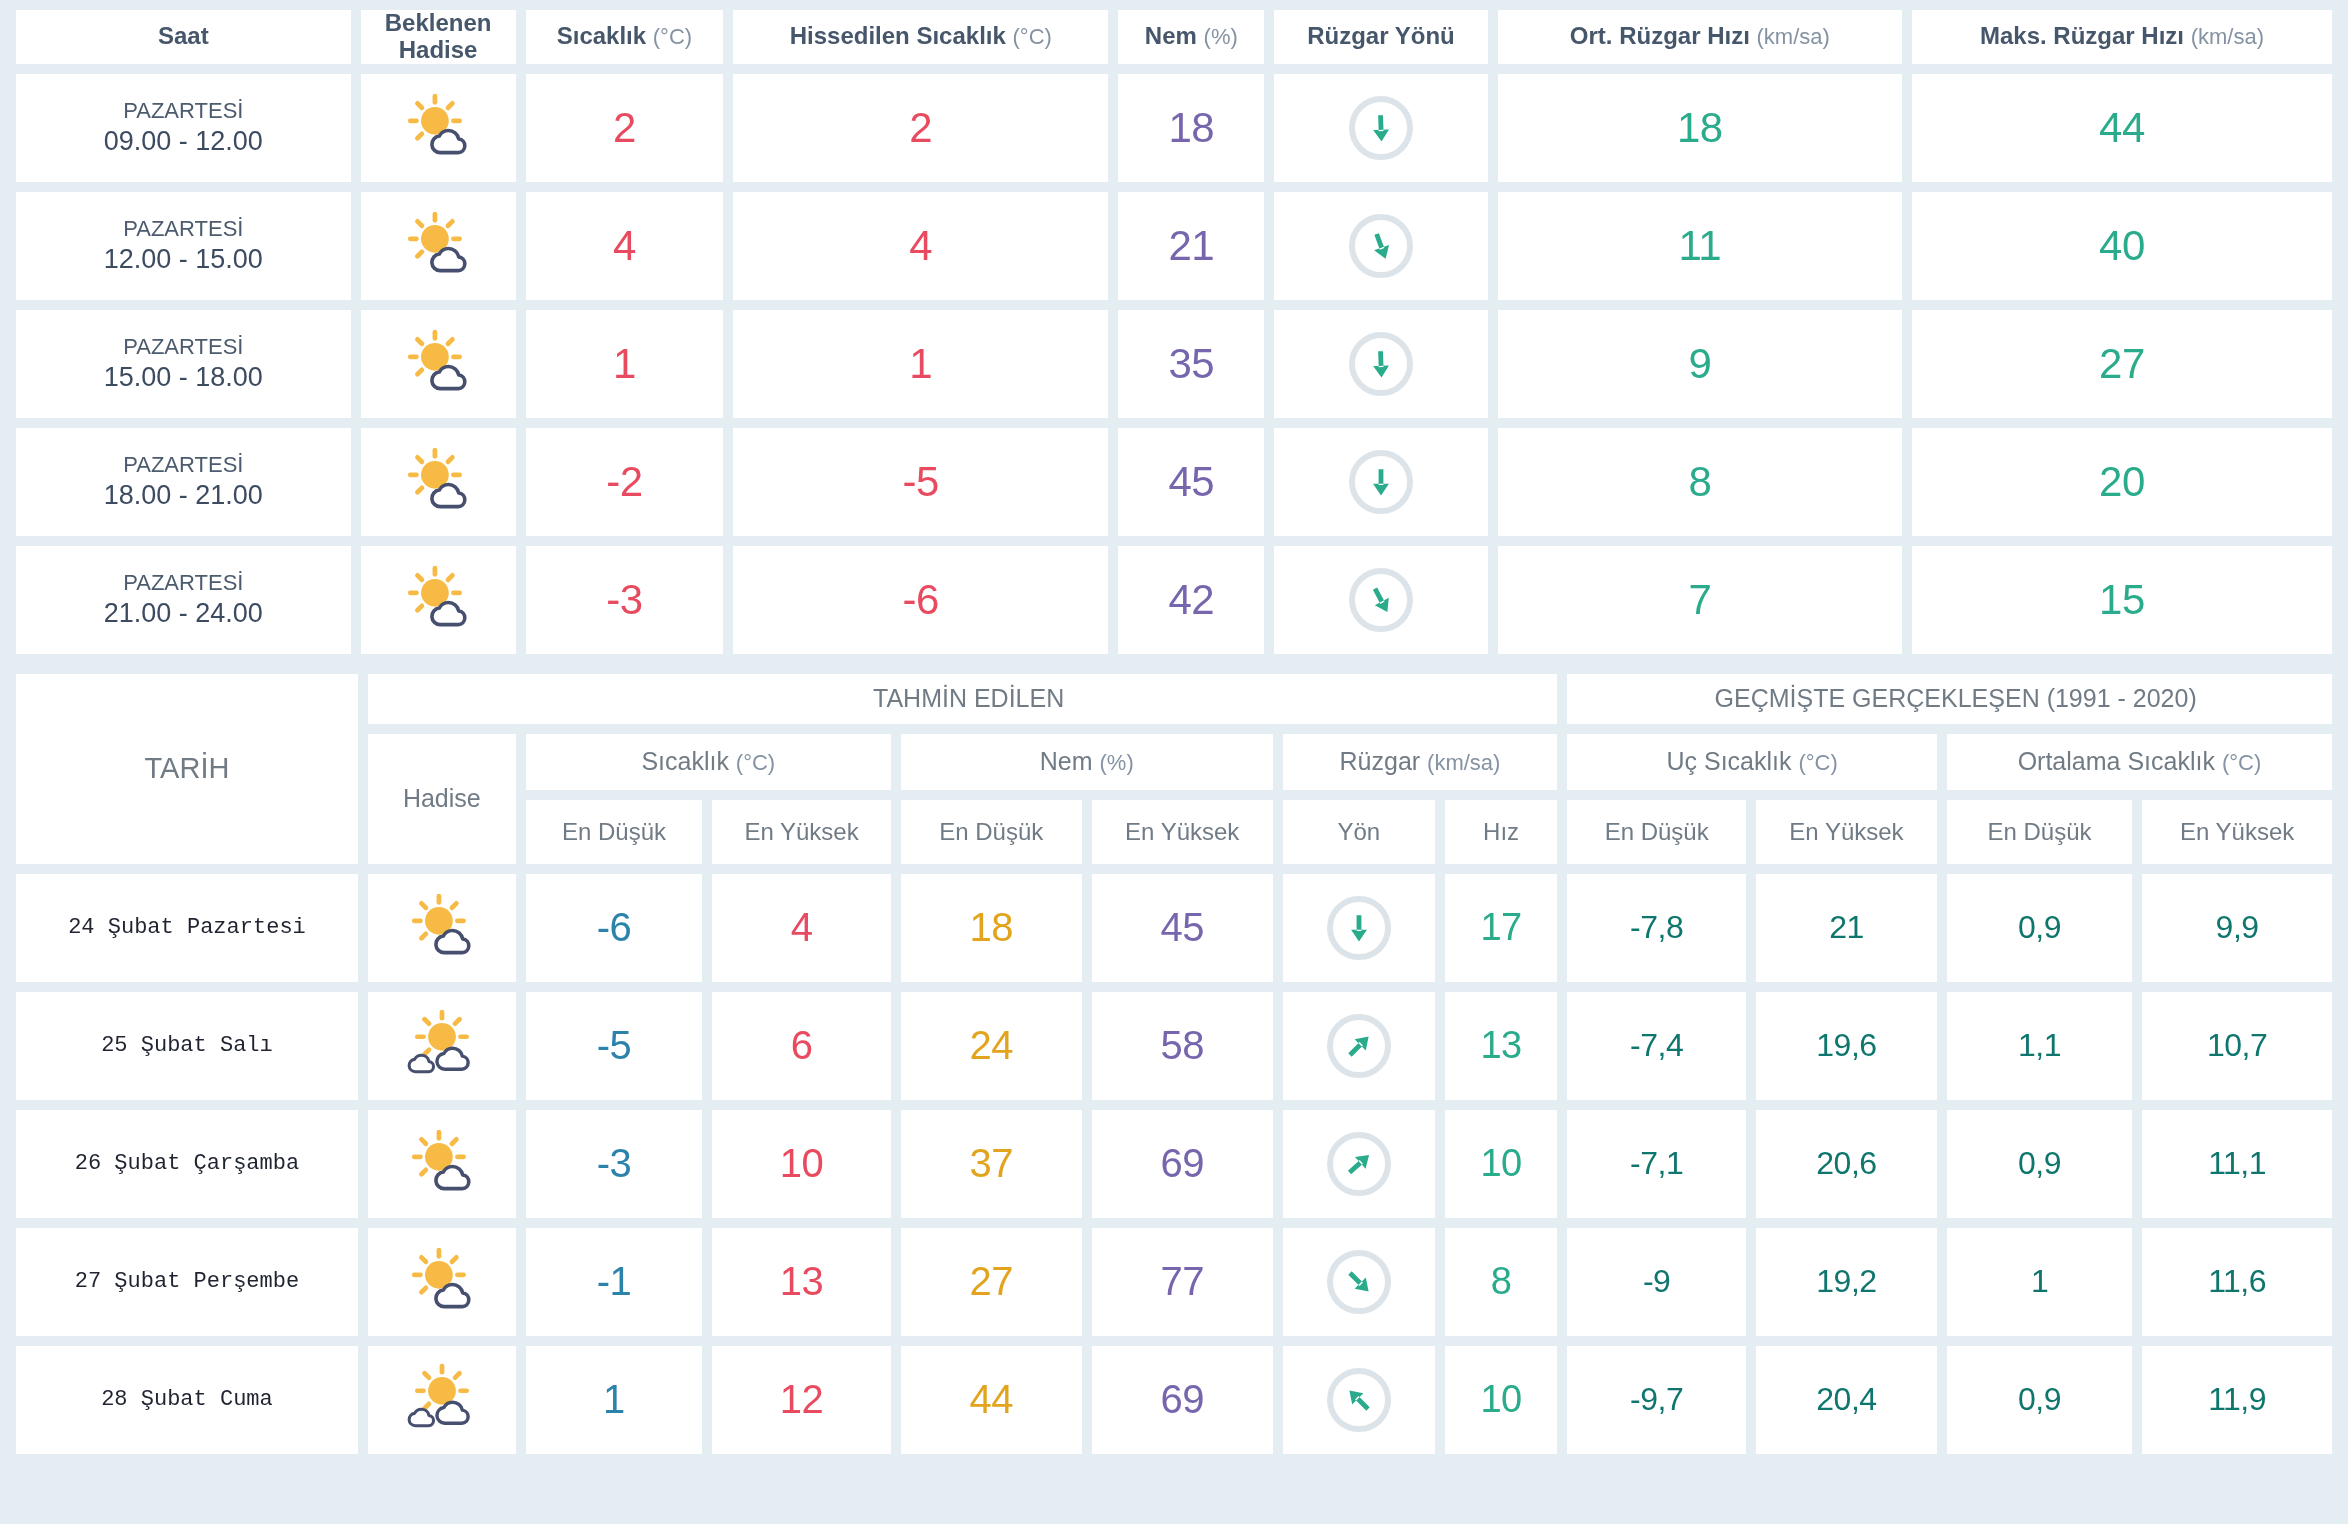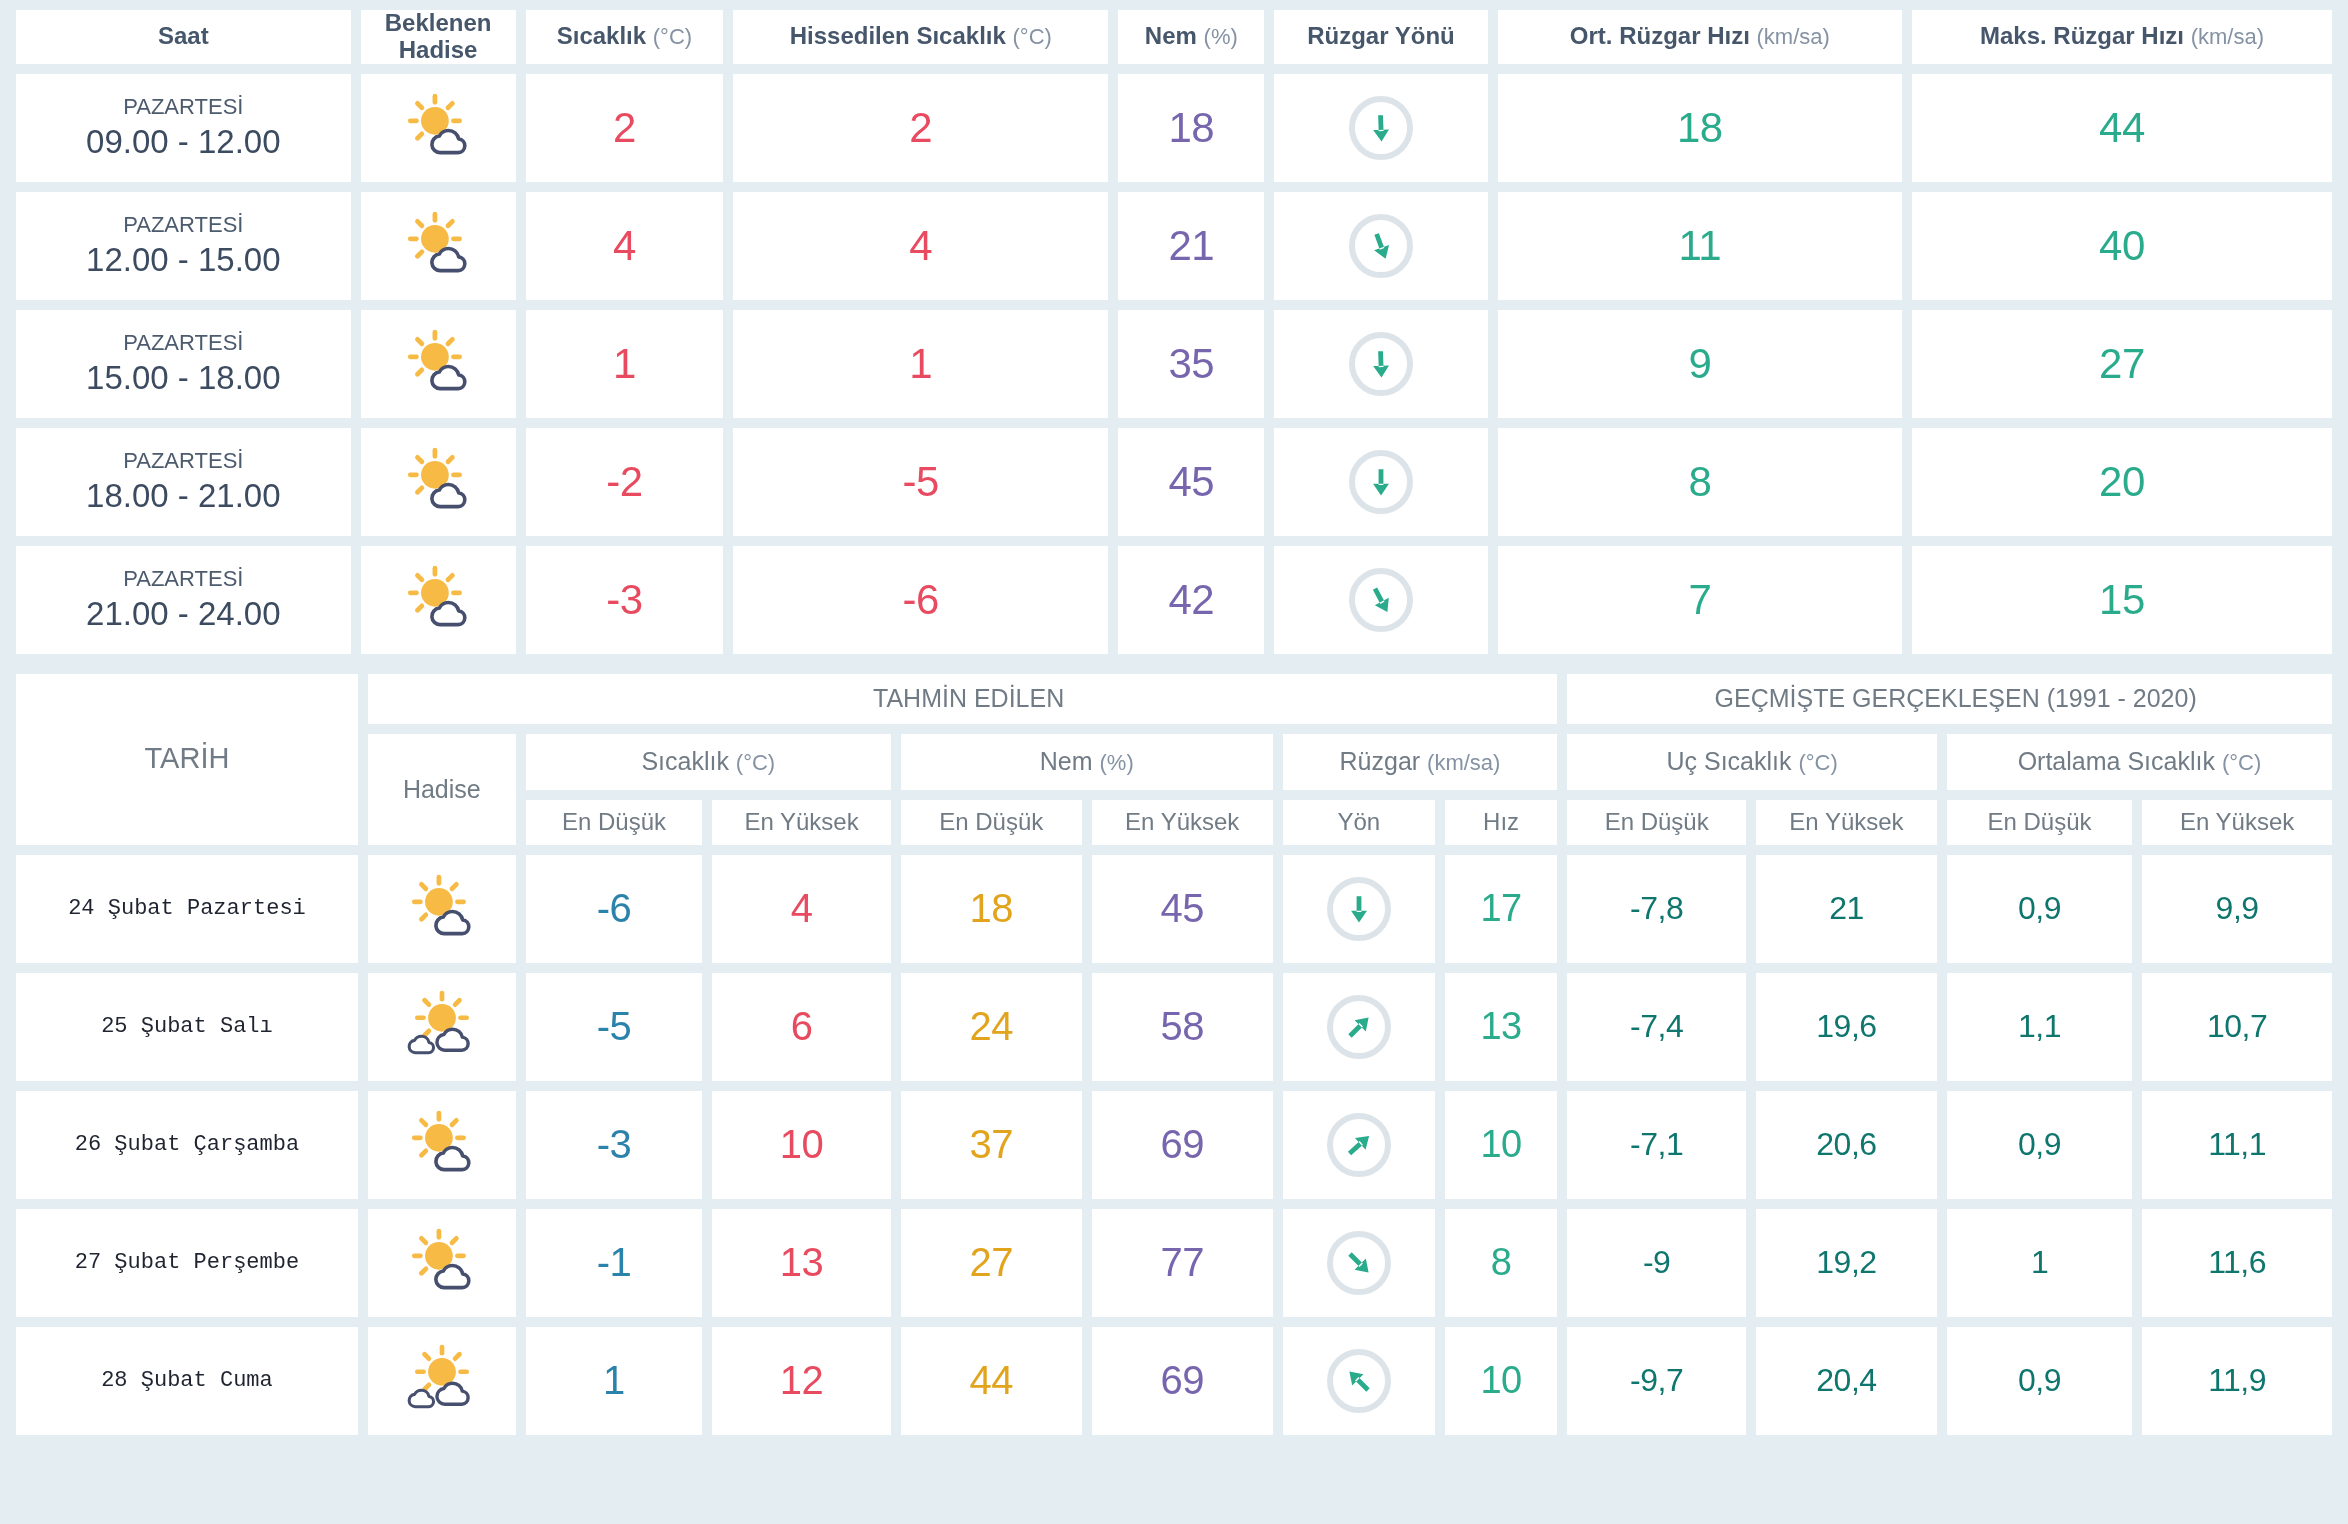--- a/index.html
+++ b/index.html
@@ -29,35 +29,35 @@
     overflow:hidden;
   }
   
   .hourly th{
     font-size:24px;font-weight:600;color:#46566b;line-height:1.12;
     height:48px;
   }
   .hourly td{height:108px;}
   .unit{font-weight:400;color:#8492a3;font-size:22px;}
   .day-label{font-size:22px;color:#4c5b6e;font-weight:500;line-height:1.3;}
-  .time-label{font-size:33px;color:#3c4b60;font-weight:500;line-height:1.25;}
+  .time-label{font-size:27px;color:#3c4b60;font-weight:500;line-height:1.25;}
   .num{font-size:42px;font-weight:500;letter-spacing:-.5px;}
   .num-red{color:#e84a5f;}
   .num-purple{color:#7766ae;}
   .num-teal{color:#2aab8b;}
   .num-blue{color:#2b83ac;}
   .num-orange{color:#e2a31d;}
   .num-black{color:#0f766e;font-size:32px;font-weight:400;}
   .dfc-num{font-size:40px;}
   .speed-num{font-size:38px;margin-top:40px;}
   
   .daily th{font-weight:400;color:#707b85;line-height:1.1;}
   .daily .group-h{font-size:25px;height:50px;padding-left:16px;}
   .daily .sub-h{font-size:25px;height:56px;}
-  .daily .leaf-h{font-size:24px;height:45px;font-weight:500;}
+  .daily .leaf-h{font-size:24px;height:64px;font-weight:500;}
   .daily td{height:108px;}
   .daily .tarih-h{font-size:29px;}
   .leaf-blue{color:#2b83ac;}
   .leaf-red{color:#e8455f;}
   .leaf-orange{color:#e0a41f;}
   .leaf-purple{color:#7766ae;}
   .leaf-gray{color:#707b85;}
   .date-label{font-size:22px;color:#1f2430;font-weight:400;font-family:Liberation Mono, monospace;}
   
   .wicon{width:74px;height:74px;display:inline-block;vertical-align:middle;}

